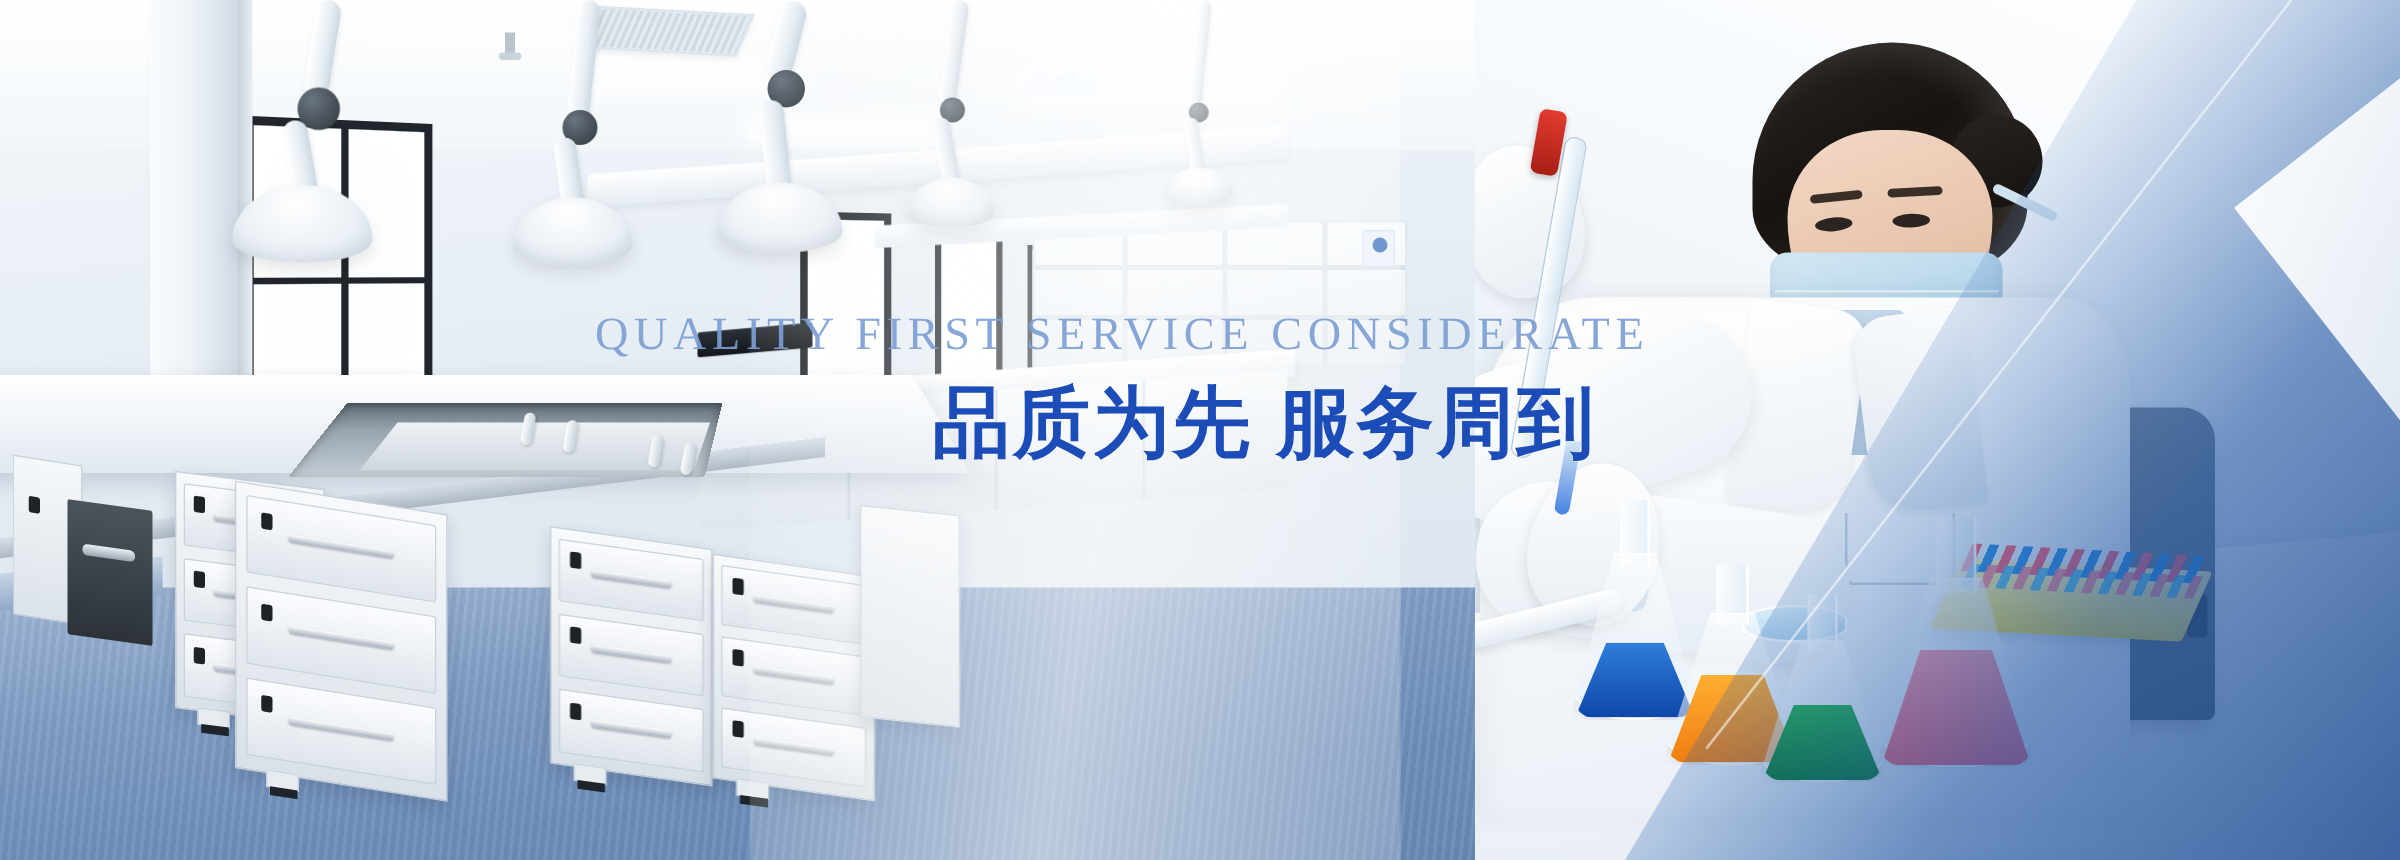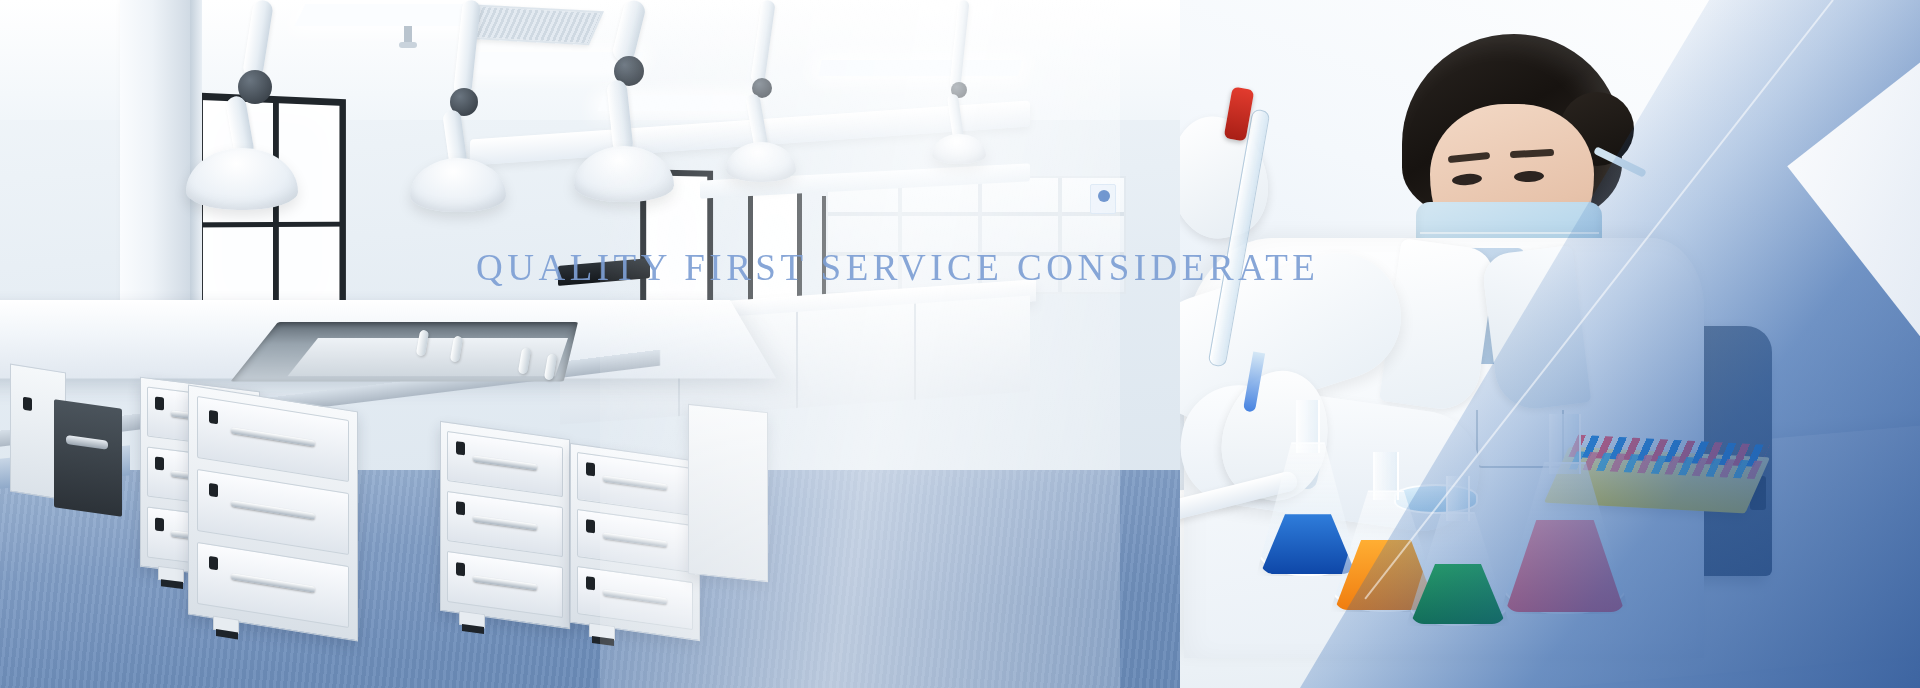--- a/index.html
+++ b/index.html
@@ -574,15 +574,16 @@
 
     <div class="diag-blue"></div>
     <div class="diag-white"></div>
     <div class="diag-line"></div>
   </div>
 
   <div class="white-wash"></div>
 
   <div class="text-wrap">
     <div class="eng">QUALITY FIRST SERVICE CONSIDERATE</div>
+    <div class="headline">品质为先 服务周到</div>
   </div>
 
 </div>
 
 </body></html>

